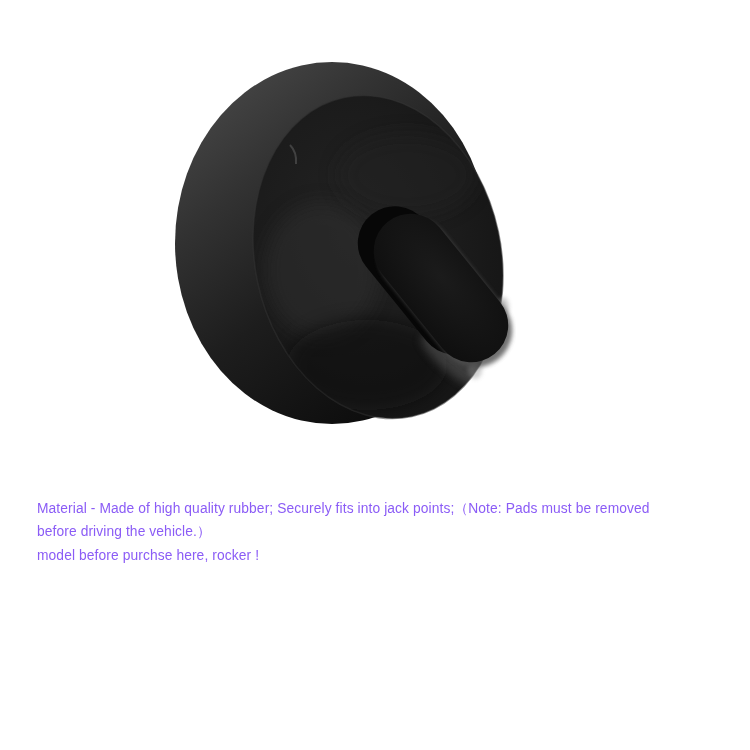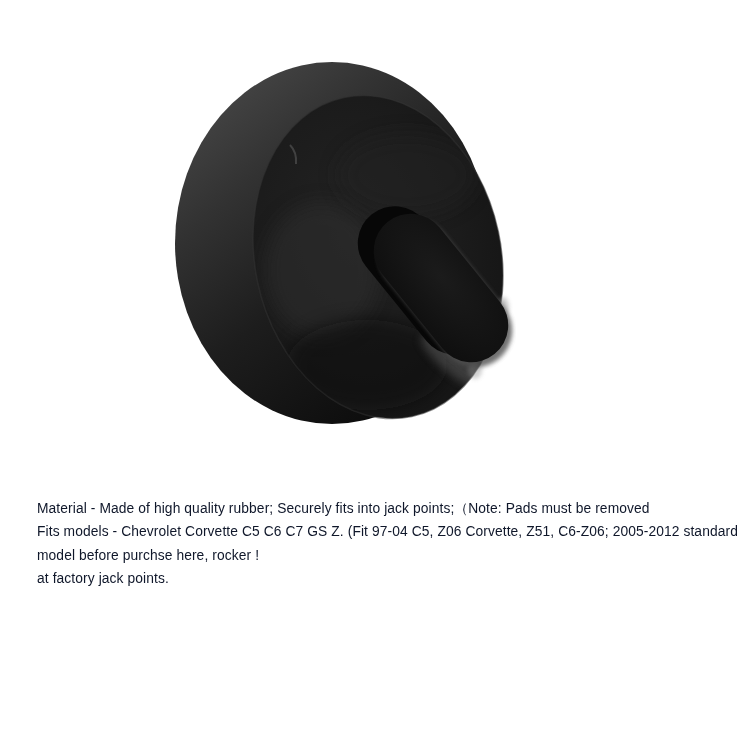--- a/index.html
+++ b/index.html
@@ -93,20 +93,19 @@
       <ellipse cx="303" cy="310" rx="7" ry="9" fill="#8a8a8a" opacity="0.4" filter="url(#b2)"></ellipse>
 
       <g>
         <rect x="168" y="183.5" width="170" height="74" rx="37" transform="rotate(51 253 220.5)" fill="#070707"></rect>
         <rect x="188" y="196" width="170" height="74" rx="37" transform="rotate(51 273 233)" fill="#4f4f4f" opacity="0.8" filter="url(#b2)"></rect>
         <rect x="184" y="191" width="170" height="74" rx="37" transform="rotate(51 269 228)" fill="url(#knobGrad)"></rect>
       </g>
     </svg>
   </div>
 
-  <div class="description" style="color: #0f172a;">
+  <div class="description" style="color: #8b5cf6;">
       <div class="desc-line">Material - Made of high quality rubber; Securely fits into jack points;（Note: Pads must be removed</div>
-      <div class="desc-line">Fits models - Chevrolet Corvette C5 C6 C7 GS Z. (Fit 97-04 C5, Z06 Corvette, Z51, C6-Z06; 2005-2012 standard</div>
+      <div class="desc-line">before driving the vehicle.）</div>
       <div class="desc-line">model before purchse here, rocker !</div>
-      <div class="desc-line">at factory jack points.</div>
     </div>
 
 </div>
 
 </body></html>

